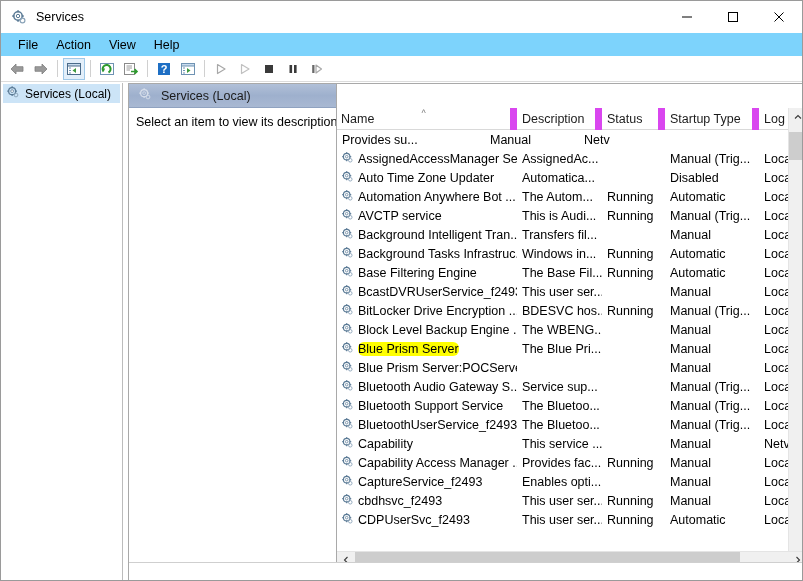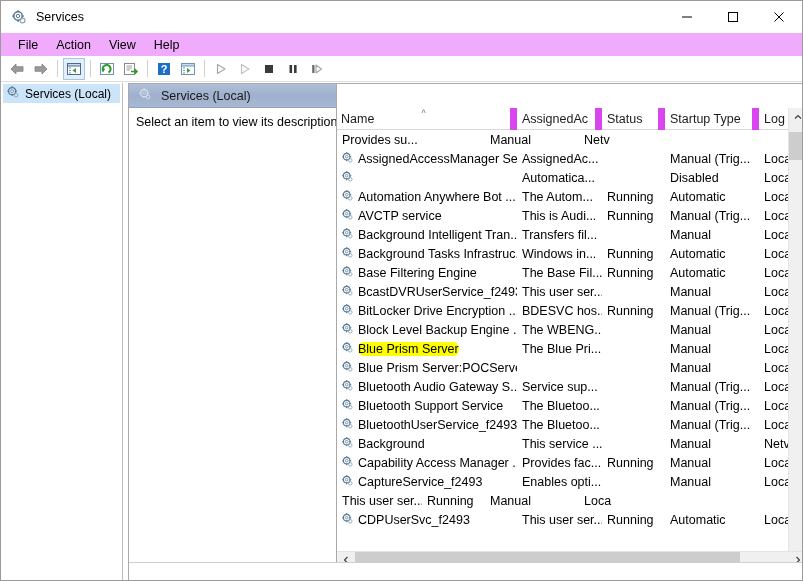--- a/index.html
+++ b/index.html
@@ -56,21 +56,21 @@
     background: transparent;
   }
   .win-btn svg { display: block; }
 
   
   .menubar {
     position: absolute;
     left: 0; top: 32px;
     width: 100%;
     height: 23px;
-    background: #f0abfc;
+    background: #7dd3fc;
     display: flex;
     align-items: center;
     padding-left: 8px;
     box-sizing: border-box;
   }
   .menu-item {
     padding: 3px 9px;
     font-size: 12.5px;
     color: #000000;
     white-space: nowrap;
@@ -555,21 +555,21 @@
         <span class="txt">Select an item to view its description.</span>
       </div>
 
       <div class="list-wrap">
 
         <div class="col-header">
           <div class="col-h cell-name">
             <span>Name</span>
             <span class="sort-caret">^</span>
           </div>
-          <div class="col-h cell-desc">AssignedAc</div>
+          <div class="col-h cell-desc">Description</div>
           <div class="col-h cell-status">Status</div>
           <div class="col-h cell-startup">Startup Type</div>
           <div class="col-h cell-logon">Log</div>
         </div>
 
         <div class="rows" id="rows-container">
             <div class="row">
               <div class="cell cell-desc">Provides su...</div>
               <div class="cell cell-status"></div>
               <div class="cell cell-startup">Manual</div>
@@ -601,20 +601,21 @@
                     <circle cx="7" cy="7" r="4" fill="none" stroke="#5a7a95" stroke-width="1.4"></circle>
                     <circle cx="7" cy="7" r="1.6" fill="#ffffff" stroke="#5a7a95" stroke-width="0.9"></circle>
                     <g fill="#5a7a95">
                       <rect x="6.3" y="1.4" width="1.4" height="1.8"></rect>
                       <rect x="6.3" y="10.8" width="1.4" height="1.8"></rect>
                       <rect x="1.4" y="6.3" width="1.8" height="1.4"></rect>
                       <rect x="10.8" y="6.3" width="1.8" height="1.4"></rect>
                     </g>
                     <circle cx="11.4" cy="11.4" r="2.2" fill="none" stroke="#8aa3b8" stroke-width="1.1"></circle>
                   </svg></span>
+                <span class="nm">Auto Time Zone Updater</span>
               </div>
               <div class="cell cell-desc">Automatica...</div>
               <div class="cell cell-status"></div>
               <div class="cell cell-startup">Disabled</div>
               <div class="cell cell-logon">Loca</div>
             </div>
             <div class="row">
               <div class="cell cell-name">
                 <span class="gear"><svg width="13" height="13" viewBox="0 0 16 16">
                     <circle cx="7" cy="7" r="4" fill="none" stroke="#5a7a95" stroke-width="1.4"></circle>
@@ -880,21 +881,21 @@
                     <circle cx="7" cy="7" r="4" fill="none" stroke="#5a7a95" stroke-width="1.4"></circle>
                     <circle cx="7" cy="7" r="1.6" fill="#ffffff" stroke="#5a7a95" stroke-width="0.9"></circle>
                     <g fill="#5a7a95">
                       <rect x="6.3" y="1.4" width="1.4" height="1.8"></rect>
                       <rect x="6.3" y="10.8" width="1.4" height="1.8"></rect>
                       <rect x="1.4" y="6.3" width="1.8" height="1.4"></rect>
                       <rect x="10.8" y="6.3" width="1.8" height="1.4"></rect>
                     </g>
                     <circle cx="11.4" cy="11.4" r="2.2" fill="none" stroke="#8aa3b8" stroke-width="1.1"></circle>
                   </svg></span>
-                <span class="nm">Background</span>
+                <span class="nm">Capability</span>
               </div>
               <div class="cell cell-desc">This service ...</div>
               <div class="cell cell-status"></div>
               <div class="cell cell-startup">Manual</div>
               <div class="cell cell-logon">Netv</div>
             </div>
             <div class="row">
               <div class="cell cell-name">
                 <span class="gear"><svg width="13" height="13" viewBox="0 0 16 16">
                     <circle cx="7" cy="7" r="4" fill="none" stroke="#5a7a95" stroke-width="1.4"></circle>
@@ -928,20 +929,34 @@
                     <circle cx="11.4" cy="11.4" r="2.2" fill="none" stroke="#8aa3b8" stroke-width="1.1"></circle>
                   </svg></span>
                 <span class="nm">CaptureService_f2493</span>
               </div>
               <div class="cell cell-desc">Enables opti...</div>
               <div class="cell cell-status"></div>
               <div class="cell cell-startup">Manual</div>
               <div class="cell cell-logon">Loca</div>
             </div>
             <div class="row">
+              <div class="cell cell-name">
+                <span class="gear"><svg width="13" height="13" viewBox="0 0 16 16">
+                    <circle cx="7" cy="7" r="4" fill="none" stroke="#5a7a95" stroke-width="1.4"></circle>
+                    <circle cx="7" cy="7" r="1.6" fill="#ffffff" stroke="#5a7a95" stroke-width="0.9"></circle>
+                    <g fill="#5a7a95">
+                      <rect x="6.3" y="1.4" width="1.4" height="1.8"></rect>
+                      <rect x="6.3" y="10.8" width="1.4" height="1.8"></rect>
+                      <rect x="1.4" y="6.3" width="1.8" height="1.4"></rect>
+                      <rect x="10.8" y="6.3" width="1.8" height="1.4"></rect>
+                    </g>
+                    <circle cx="11.4" cy="11.4" r="2.2" fill="none" stroke="#8aa3b8" stroke-width="1.1"></circle>
+                  </svg></span>
+                <span class="nm">cbdhsvc_f2493</span>
+              </div>
               <div class="cell cell-desc">This user ser...</div>
               <div class="cell cell-status">Running</div>
               <div class="cell cell-startup">Manual</div>
               <div class="cell cell-logon">Loca</div>
             </div>
             <div class="row">
               <div class="cell cell-name">
                 <span class="gear"><svg width="13" height="13" viewBox="0 0 16 16">
                     <circle cx="7" cy="7" r="4" fill="none" stroke="#5a7a95" stroke-width="1.4"></circle>
                     <circle cx="7" cy="7" r="1.6" fill="#ffffff" stroke="#5a7a95" stroke-width="0.9"></circle>

